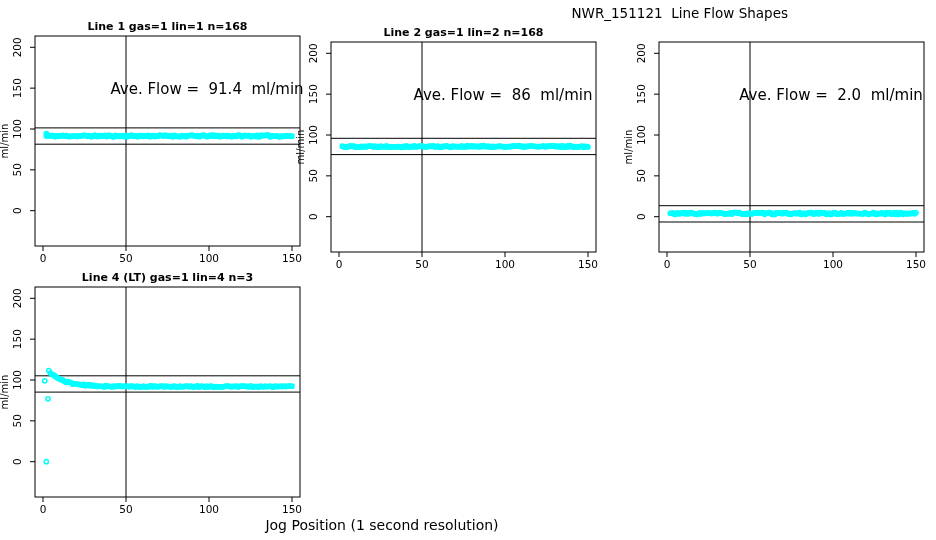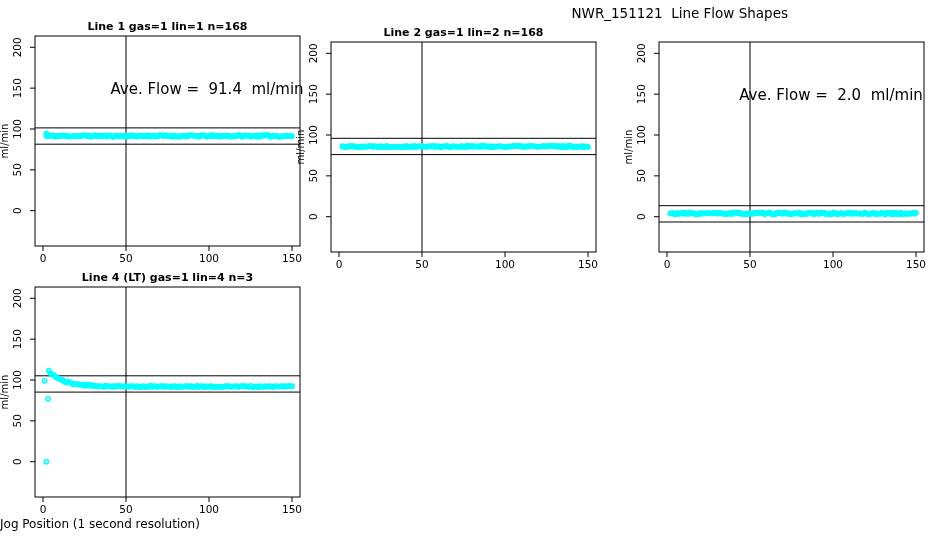--- a/index.html
+++ b/index.html
@@ -5,22 +5,22 @@
   html,body{margin:0;padding:0;background:#ffffff;}
   body{
     width:936px;height:540px;position:relative;overflow:hidden;
     font-family:"DejaVu Sans", sans-serif;color:#000;
   }
   .fig-title{
     position:absolute;top:5px;left:0;width:788px;text-align:right;
     font-size:13.5px;white-space:pre;
   }
   .fig-xlabel{
-    position:absolute;top:517px;left:0;width:764px;
-    font-size:12px;
+    position:absolute;top:517px;left:0;width:764px;text-align:center;
+    font-size:14px;
   }
   .subplot{position:absolute;width:312px;height:246px;}
   .sp-title{
     position:absolute;top:0;left:35px;width:265px;text-align:center;
     font-size:11px;font-weight:bold;white-space:pre;
   }
   .sp-annot{
     position:absolute;top:60px;left:107px;width:200px;text-align:center;
     font-size:15px;white-space:pre;
   }
@@ -236,20 +236,21 @@
         <circle cx="290.5" cy="115.8" r="2.1" fill="none" stroke="#00ffff" stroke-width="1.5"></circle>
         <circle cx="292.0" cy="116.2" r="2.1" fill="none" stroke="#00ffff" stroke-width="1.5"></circle>
         <circle cx="46.3" cy="113.5" r="2.1" fill="none" stroke="#00ffff" stroke-width="1.5"></circle>
         <circle cx="47.3" cy="114.3" r="2.1" fill="none" stroke="#00ffff" stroke-width="1.5"></circle>
       </g>
     </svg>
 </div>
 
 <div class="subplot" id="sp2">
   <div class="sp-title">Line 2 gas=1 lin=2 n=168</div>
+  <div class="sp-annot">Ave. Flow =  86  ml/min</div>
   <svg class="sp-svg" width="312" height="246">
       <rect x="35" y="16" width="265" height="210" fill="none" stroke="#000000" stroke-width="1"></rect>
       <g>
         <line x1="43" y1="226" x2="43" y2="231" stroke="#000000" stroke-width="1"></line>
         <text x="43" y="242" text-anchor="middle" font-size="10.5" fill="#000000">0</text>
         <line x1="126" y1="226" x2="126" y2="231" stroke="#000000" stroke-width="1"></line>
         <text x="126" y="242" text-anchor="middle" font-size="10.5" fill="#000000">50</text>
         <line x1="209" y1="226" x2="209" y2="231" stroke="#000000" stroke-width="1"></line>
         <text x="209" y="242" text-anchor="middle" font-size="10.5" fill="#000000">100</text>
         <line x1="292" y1="226" x2="292" y2="231" stroke="#000000" stroke-width="1"></line>

